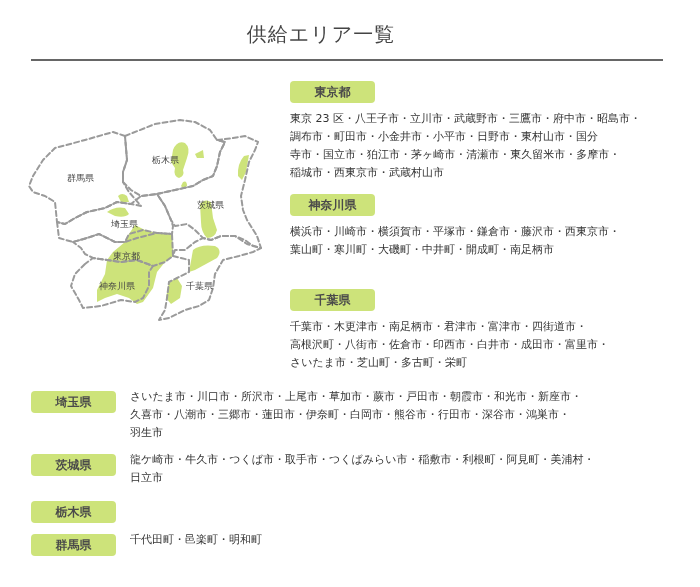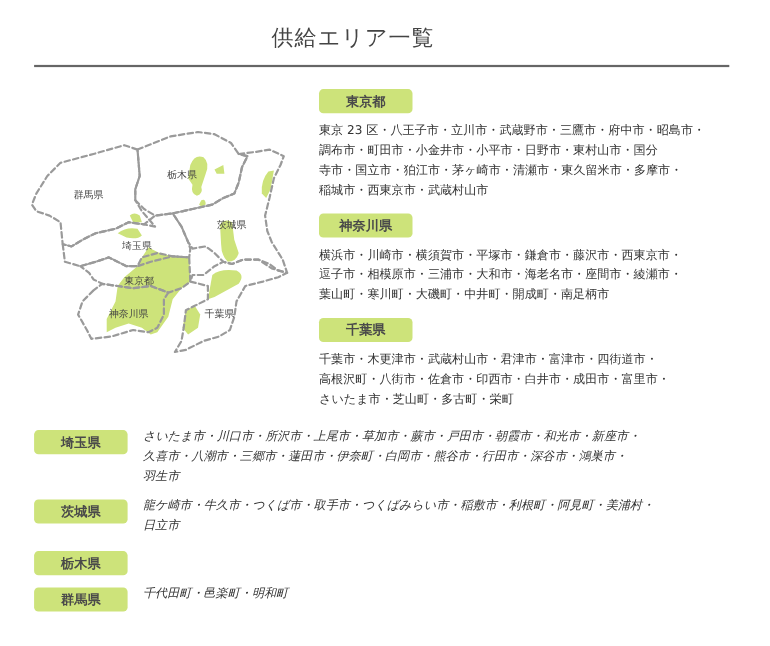--- a/index.html
+++ b/index.html
@@ -83,21 +83,20 @@
       width: 85px;
       flex: 0 0 85px;
       margin-top: 3px;
     }
     .row .cities {
       margin-left: 14px;
       font-size: 11px;
       line-height: 18px;
       color: #333333;
       flex: 1 1 auto;
-      font-style: italic;
     }
   </style>
 </head>
 <body>
 
 <div class="page-title">供給エリア一覧</div>
 <div class="title-rule"></div>
 
 <div class="map">
   <svg width="250" height="230" viewBox="0 0 250 230">
@@ -154,29 +153,28 @@
     <div>調布市・町田市・小金井市・小平市・日野市・東村山市・国分</div>
     <div>寺市・国立市・狛江市・茅ヶ崎市・清瀬市・東久留米市・多摩市・</div>
     <div>稲城市・西東京市・武蔵村山市</div>
   </div>
 </div>
 
 <div class="right-block" style="top:194px;">
   <div class="badge">神奈川県</div>
   <div class="cities">
     <div>横浜市・川崎市・横須賀市・平塚市・鎌倉市・藤沢市・西東京市・</div>
-    <div>逗子市・相模原市・三浦市・大和市・海老名市・座間市・綾瀬市・</div>
     <div>葉山町・寒川町・大磯町・中井町・開成町・南足柄市</div>
   </div>
 </div>
 
 <div class="right-block" style="top:289px;">
   <div class="badge">千葉県</div>
   <div class="cities">
-    <div>千葉市・木更津市・武蔵村山市・君津市・富津市・四街道市・</div>
+    <div>千葉市・木更津市・南足柄市・君津市・富津市・四街道市・</div>
     <div>高根沢町・八街市・佐倉市・印西市・白井市・成田市・富里市・</div>
     <div>さいたま市・芝山町・多古町・栄町</div>
   </div>
 </div>
 
 <div class="row" style="top:388px;">
   <div class="badge">埼玉県</div>
   <div class="cities">
     <div>さいたま市・川口市・所沢市・上尾市・草加市・蕨市・戸田市・朝霞市・和光市・新座市・</div>
     <div>久喜市・八潮市・三郷市・蓮田市・伊奈町・白岡市・熊谷市・行田市・深谷市・鴻巣市・</div>

